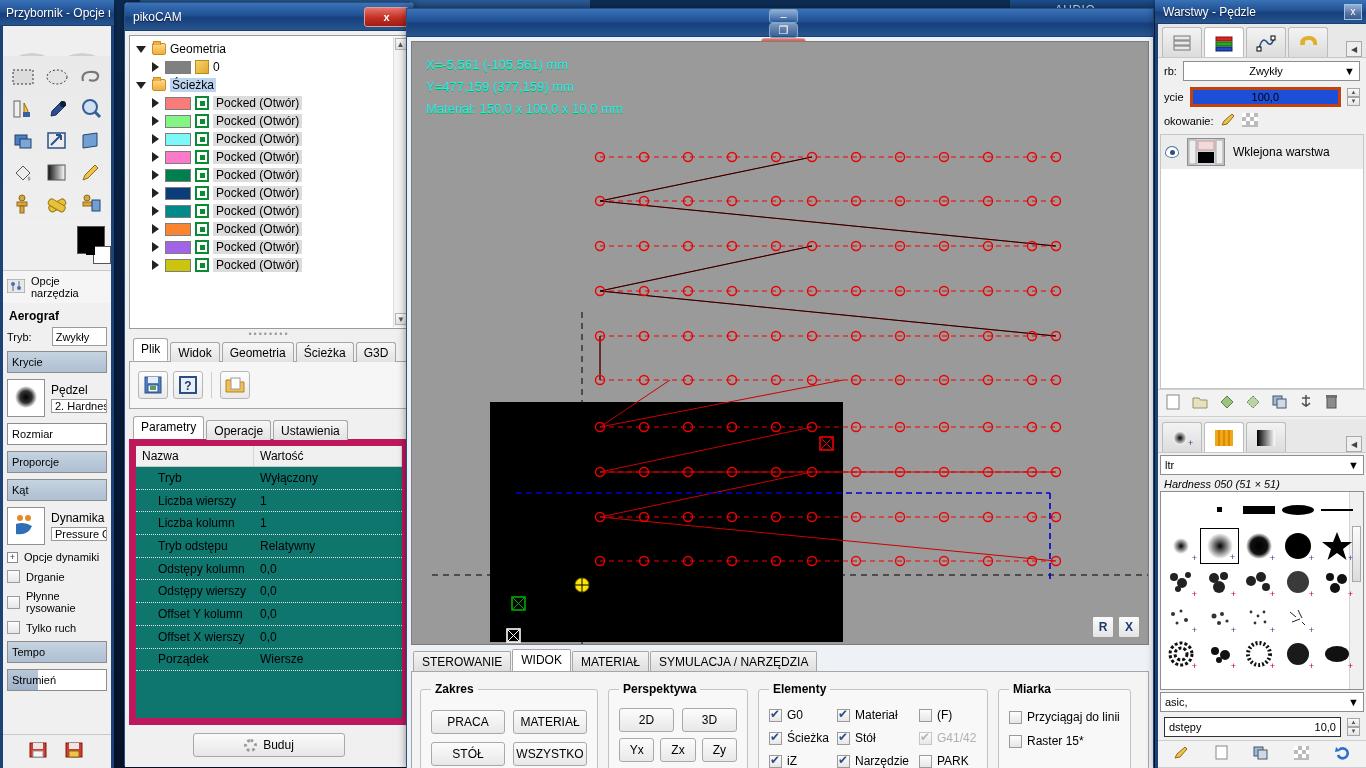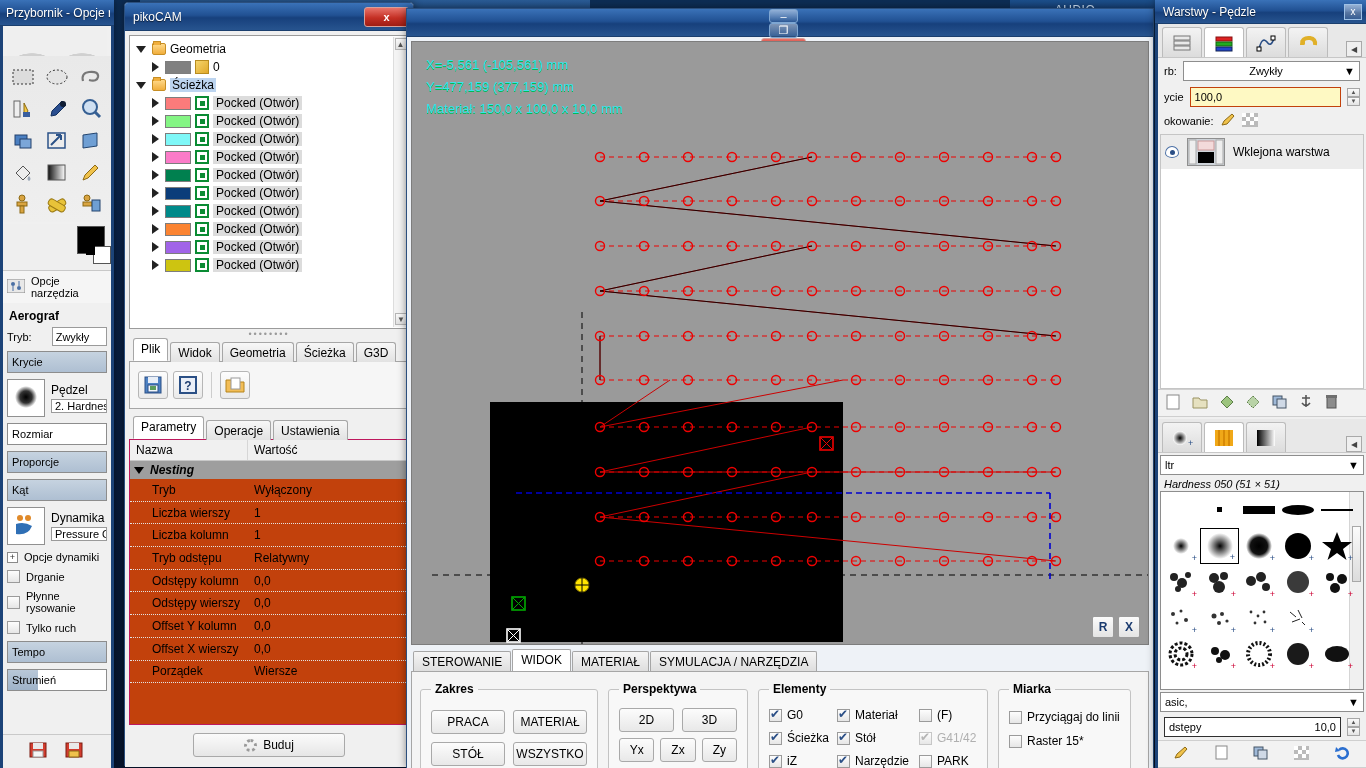--- a/index.html
+++ b/index.html
@@ -148,21 +148,21 @@
     background:linear-gradient(180deg,#f7f7f7,#e2e2e2);
     padding:3px 7px 2px; font-size:12px; margin-right:2px;
     border-radius:3px 3px 0 0; position:relative; top:1px;
   }
   .tab.active { background:#fff; border-bottom:1px solid #fff; top:0; padding-bottom:4px;}
   .panel { border:1px solid #a6a6a6; background:#fafafa; }
   .toolstrip { height:48px; display:flex; align-items:center; gap:5px; padding:0 8px; background:#f6f6f6;}
   .tbtn { width:30px;height:28px;border:1px solid #b6b6b6;border-radius:3px;background:linear-gradient(180deg,#fdfdfd,#eaeaea);display:flex;align-items:center;justify-content:center;}
   .tbsep { width:1px;height:26px;background:#cdcdcd;margin:0 3px;}
 
-  .ptable { background:#c2410c; border:1px solid #be185d; flex:1; overflow:hidden; }
+  .ptable { background:#0f766e; border:7px solid #be185d; flex:1; overflow:hidden; }
   .pthead { display:flex; background:#f0f0f0; border-bottom:1px solid #c8c8c8; font-size:12px;}
   .pthead div { padding:3px 6px; }
   .pthead .c1 { width:118px; border-right:1px solid #d6d6d6;}
   .pthead .c2 { flex:1; border-right:1px solid #d6d6d6;}
   .ptgroup { background:#9e9e9e; color:#000; font-weight:bold; font-style:italic; font-size:12px; padding:2px 4px; display:flex;align-items:center;gap:4px;}
   .ptrow { display:flex; font-size:12px; border-bottom:1px dotted #e2e2e2; height:22.7px; align-items:center;}
   .ptrow .c1 { width:118px; padding-left:22px; }
   .ptrow .c2 { flex:1; padding-left:6px;}
   .buildbar { padding:8px 0 6px; display:flex; justify-content:center;}
   .build-btn {
@@ -207,21 +207,21 @@
   #gimp-right .titlebar{ height:24px; }
   .gr-body { height:744px; background:#f0f0f0; border-left:3px solid #1c4378; display:flex; flex-direction:column;}
   .dock-tabs { display:flex; align-items:flex-end; height:34px; background:#e8e8e8; border-bottom:1px solid #c7c7c7; padding-left:4px;}
   .dock-tab { width:40px;height:30px;border:1px solid #bcbcbc;border-bottom:none;background:linear-gradient(180deg,#f3f3f3,#dcdcdc);
               display:flex;align-items:center;justify-content:center; margin-right:2px; border-radius:3px 3px 0 0;}
   .dock-tab.active{ background:#fff;}
   .dockmenu { margin-left:auto; margin-right:4px; width:16px;height:16px;border:1px solid #a9a9a9;background:#efefef;
               display:flex;align-items:center;justify-content:center;font-size:8px;color:#444;}
   .gr-row { display:flex; align-items:center; gap:6px; padding:3px 6px; font-size:11px;}
   .gr-combo { flex:1; height:20px; border:1px solid #8e8e8e; background:#fff; display:flex; align-items:center; padding:0 4px;}
-  .gr-spin { flex:1; height:20px; border:1px solid #c2410c; background:#fef9c3; display:flex;align-items:center; padding:0 4px; justify-content:flex-start;}
+  .gr-spin { flex:1; height:20px; border:3px solid #c2410c; background:#1d4ed8; display:flex;align-items:center; padding:0 4px; justify-content:center;}
   .spinner { width:13px; display:flex; flex-direction:column;}
   .spinner div{ height:9px; border:1px solid #a7a7a7; background:linear-gradient(180deg,#fafafa,#e3e3e3); font-size:6px; line-height:7px; text-align:center; color:#555;}
   .layer-item { display:flex;align-items:center;gap:8px;padding:3px 4px; background:#ececec; }
   .layer-thumb { width:38px;height:28px;border:1px solid #8f8f8f;background:#fff;overflow:hidden;position:relative;}
   .eye { width:14px;height:12px;border-radius:50% 50% 50% 50%/60% 60% 40% 40%; background:#fff;border:1px solid #4a6fa5; position:relative;}
   .eye::after{content:"";position:absolute;left:4px;top:3px;width:5px;height:5px;border-radius:50%;background:#2b4f86;}
   .gr-toolbar { height:28px; display:flex; align-items:center; gap:12px; padding:0 8px; border-top:1px solid #cfcfcf; border-bottom:1px solid #cfcfcf; background:#f2f2f2;}
   .brushgrid { flex:1; background:#fff; border:1px solid #8e8e8e; margin:0 2px; overflow:hidden; position:relative;}
   .bg-row { display:flex; align-items:center; height:36px; }
   .bcell { width:39px;height:36px; display:flex;align-items:center;justify-content:center; position:relative;}
@@ -617,24 +617,20 @@
     <div class="tabs" style="margin-top:8px;">
       <div class="tab active">Parametry</div>
       <div class="tab">Operacje</div>
       <div class="tab">Ustawienia</div>
     </div>
 
     <div class="ptable">
       <div class="pthead">
         <div class="c1">Nazwa</div>
         <div class="c2">Wartość</div>
-      </div>
-      <div class="ptgroup">
-        <span class="arr-d" style="border-top-color:#000;"></span>
-        <span>Nesting</span>
       </div>
       <div id="param-rows">
           <div class="ptrow">
             <div class="c1">Tryb</div>
             <div class="c2">Wyłączony</div>
           </div>
           <div class="ptrow">
             <div class="c1">Liczba wierszy</div>
             <div class="c2">1</div>
           </div>

